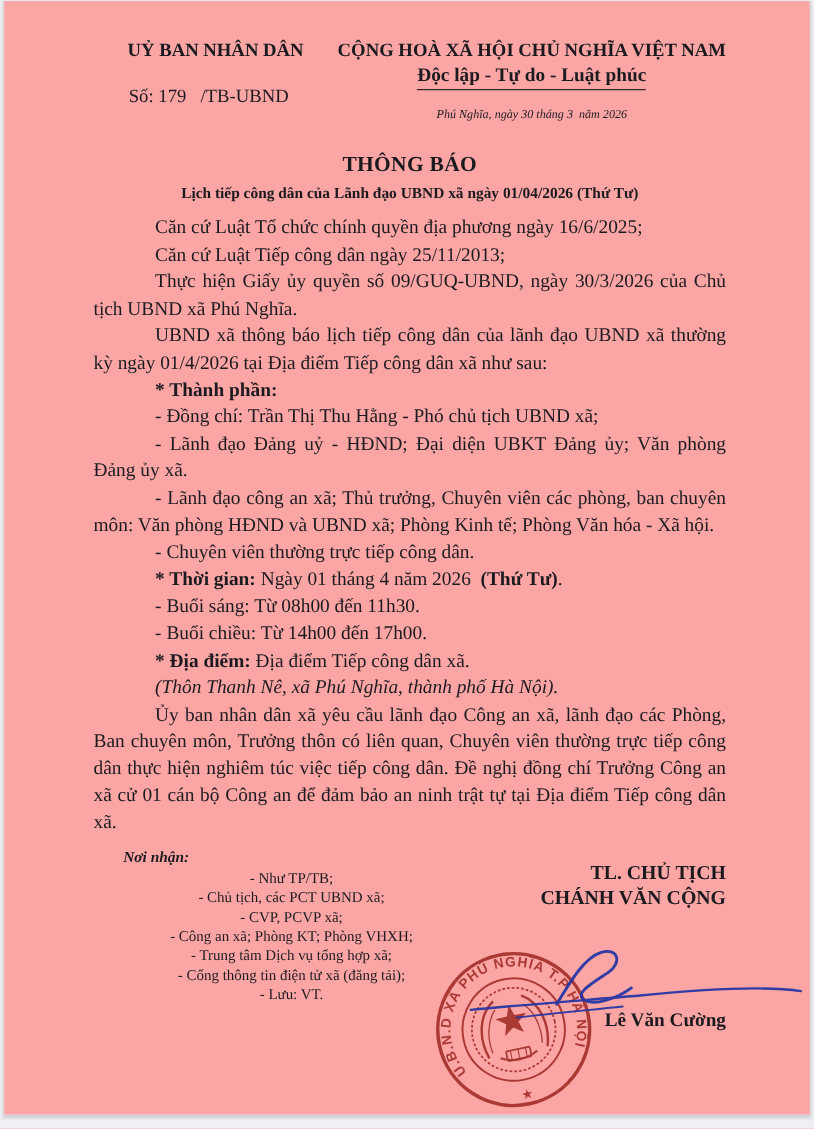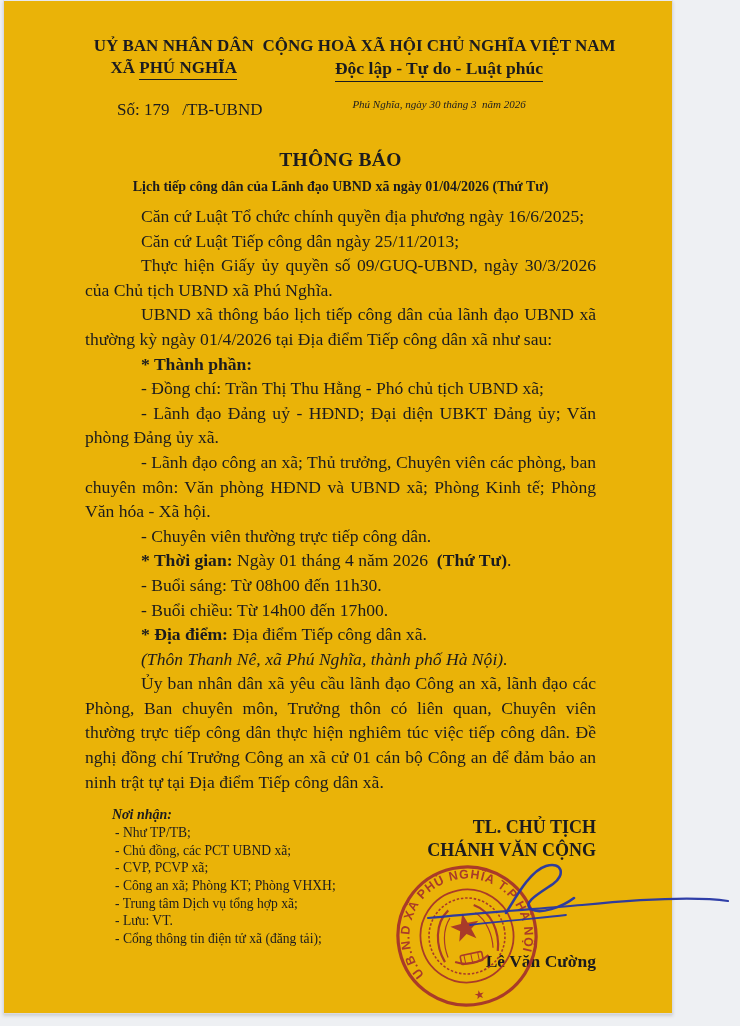--- a/index.html
+++ b/index.html
@@ -5,23 +5,23 @@
   * { box-sizing: border-box; }
   html,body { margin:0; padding:0; }
   body {
     width:740px; height:1026px; overflow:hidden;
     background:#eef0f3;
     font-family:"Liberation Serif","DejaVu Serif",serif;
     color:#1b1b1f;
   }
   .sheet {
     position:relative;
-    width:670px; height:1014px;
+    width:734px; height:1014px;
     margin:0 3px;
-    background:#eab308;
+    background:#fca5a5;
     border:1px solid #dadbe1;
     border-top-color:#e8e9ee;
     box-shadow:0 2px 3px rgba(60,60,80,.18);
   }
   .content { padding:34px 76px 0 81px; }
 
   
   .doc-header { display:flex; align-items:flex-start; }
   .hdr-left { width:225px; text-align:center; }
   .hdr-right { flex:1; text-align:center; }
@@ -43,21 +43,21 @@
     margin:0; font-size:17.6px; line-height:24.6px;
     text-align:justify; text-indent:56px;
   }
   .para i { font-style:italic; }
   .para b { font-weight:bold; }
 
   
   .footer { margin-top:12px; display:flex; align-items:flex-start; }
   .recipients { width:330px; padding-left:27px; }
   .recipients-label { font-weight:bold; font-style:italic; font-size:14px; line-height:18px; }
-  .recipients ul { list-style:none; margin:0; padding:0 0 0 3px; }
+  .recipients ul { list-style:none; margin:0; padding:0 0 0 3px;text-align:center; }
   .recipients li { font-size:13.6px; line-height:17.6px; }
 
   .sign-block { flex:1; text-align:right; position:relative;margin-top:10px; }
   .sign-authority, .sign-position { font-weight:bold; font-size:18px; line-height:23px; }
   .sign-name { position:relative; z-index:1; margin-top:89px; font-weight:bold; font-size:17.5px; }
 
   
   .seal-wrap {
     position:absolute; left:388px; top:860px; width:150px; height:150px;
     z-index:2; opacity:.93; pointer-events:none;
@@ -69,21 +69,20 @@
 </style>
 </head>
 <body>
 
 <div class="sheet">
   <div class="content">
 
     <div class="doc-header">
       <div class="hdr-left">
         <div class="hdr-line">UỶ BAN NHÂN DÂN</div>
-        <div class="hdr-line"><span>XÃ </span><span class="u-name">PHÚ NGHĨA</span></div>
         <div class="doc-number">Số: 179&nbsp;&nbsp; /TB-UBND</div>
       </div>
       <div class="hdr-right">
         <div class="hdr-line">CỘNG HOÀ XÃ HỘI CHỦ NGHĨA VIỆT NAM</div>
         <div class="hdr-line motto"><span class="u-motto">Độc lập - Tự do - Luật phúc</span></div>
         <div class="place-date">Phú Nghĩa, ngày 30 tháng 3&nbsp; năm 2026</div>
       </div>
     </div>
 
     <div class="title-block">
@@ -107,26 +106,26 @@
       <p class="para"><b>* Địa điểm:</b><span> Địa điểm Tiếp công dân xã.</span></p>
       <p class="para"><i>(Thôn Thanh Nê, xã Phú Nghĩa, thành phố Hà Nội).</i></p>
       <p class="para">Ủy ban nhân dân xã yêu cầu lãnh đạo Công an xã, lãnh đạo các Phòng, Ban chuyên môn, Trưởng thôn có liên quan, Chuyên viên thường trực tiếp công dân thực hiện nghiêm túc việc tiếp công dân. Đề nghị đồng chí Trưởng Công an xã cử 01 cán bộ Công an để đảm bảo an ninh trật tự tại Địa điểm Tiếp công dân xã.</p>
     </div>
 
     <div class="footer">
       <div class="recipients">
         <div class="recipients-label">Nơi nhận:</div>
         <ul>
           <li>- Như TP/TB;</li>
-          <li>- Chủ đồng, các PCT UBND xã;</li>
+          <li>- Chủ tịch, các PCT UBND xã;</li>
           <li>- CVP, PCVP xã;</li>
           <li>- Công an xã; Phòng KT; Phòng VHXH;</li>
           <li>- Trung tâm Dịch vụ tổng hợp xã;</li>
+          <li>- Cổng thông tin điện tử xã (đăng tải);</li>
           <li>- Lưu: VT.</li>
-          <li>- Cổng thông tin điện tử xã (đăng tải);</li>
         </ul>
       </div>
       <div class="sign-block">
         <div class="sign-authority">TL. CHỦ TỊCH</div>
         <div class="sign-position">CHÁNH VĂN CỘNG</div>
         <div class="sign-name">Lê Văn Cường</div>
       </div>
     </div>
   </div>
 

